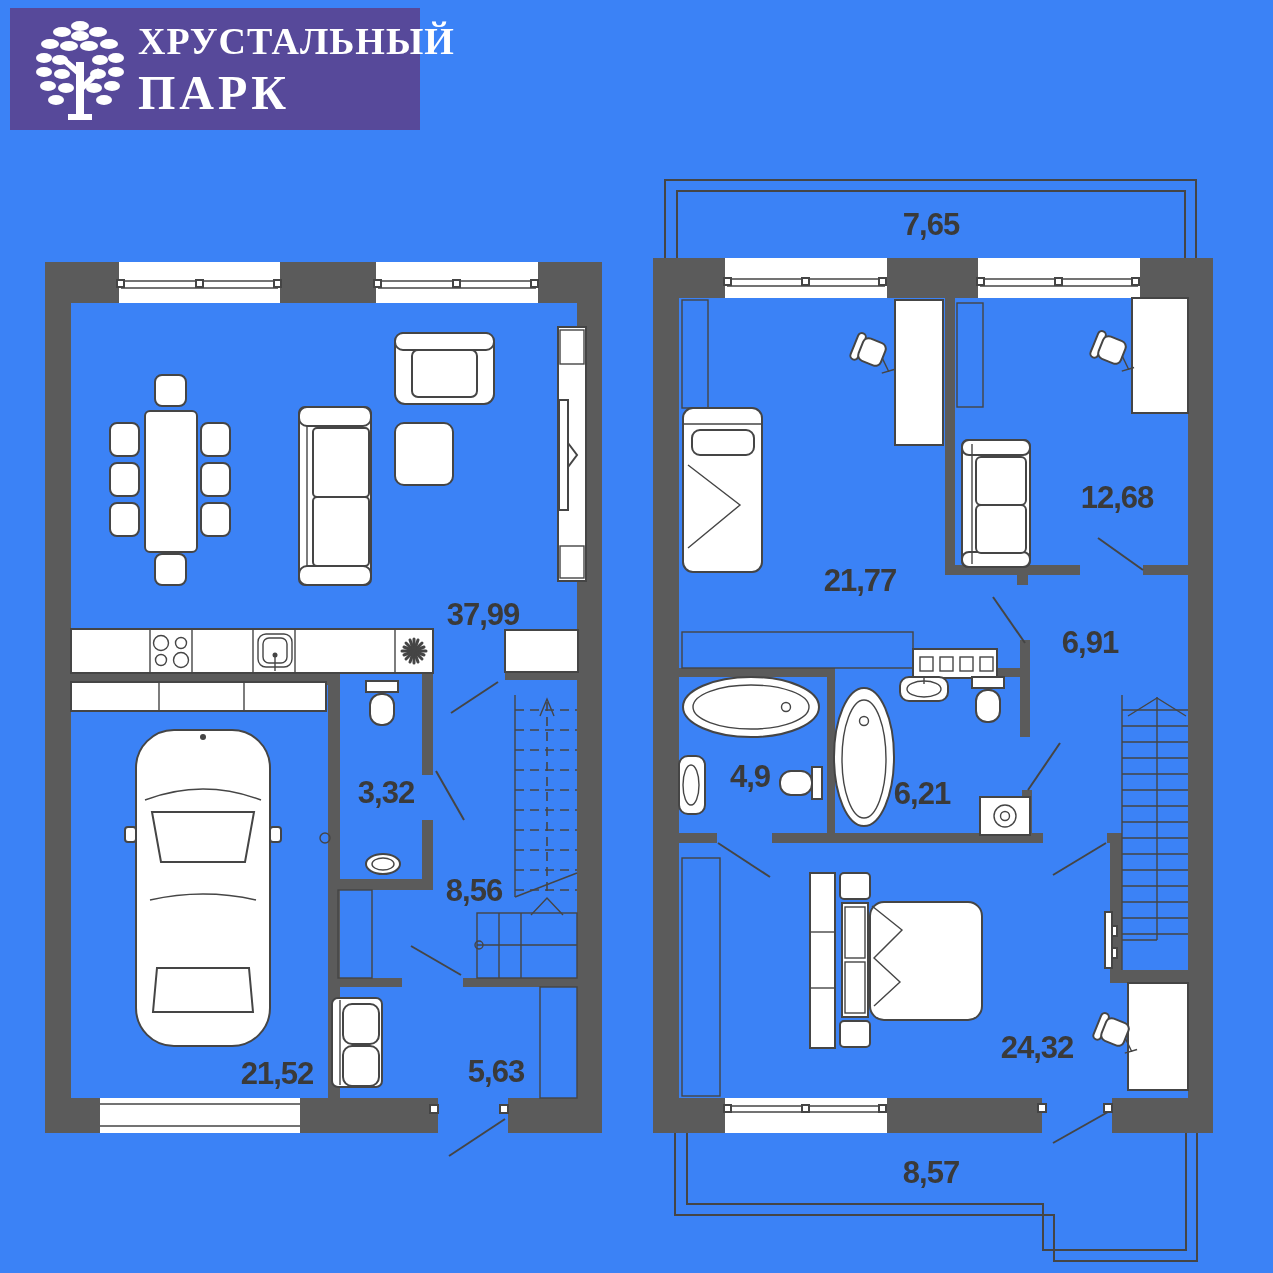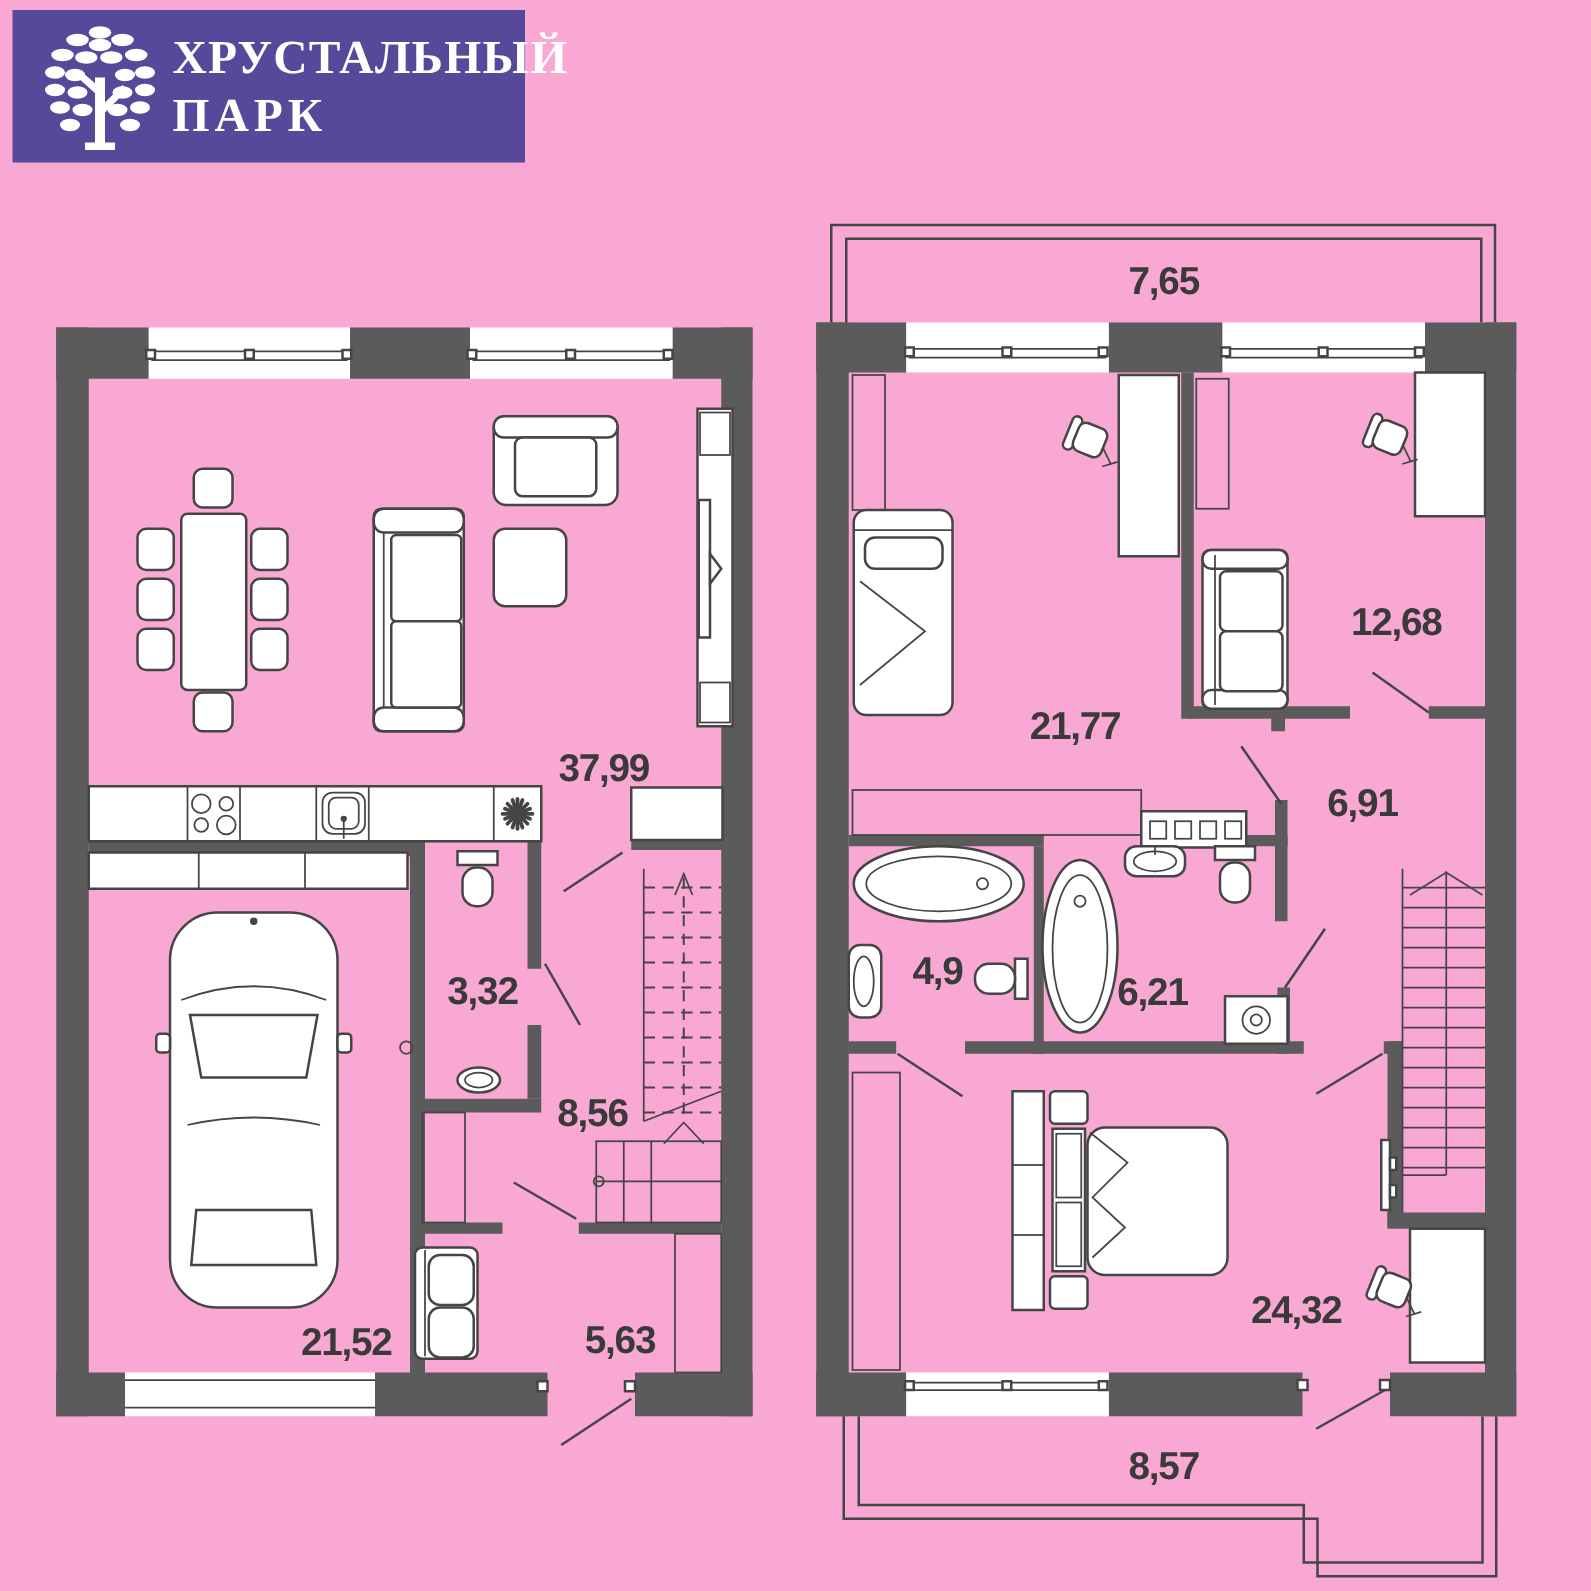--- a/index.html
+++ b/index.html
@@ -1,23 +1,23 @@
 <!DOCTYPE html>
 <html style="--brand: #57499a; --wall: #5b5b5b; --line: #454545; --label: #3a3a3a;"><head>
 <meta charset="utf-8">
 <style>
   html,body{margin:0;padding:0;background:#fff;}
-  #stage{position:relative;width:1273px;height:1273px;background:#f9a8d4;overflow:hidden;
+  #stage{position:relative;width:1273px;height:1273px;background:#3b82f6;overflow:hidden;
          font-family:"Liberation Sans",sans-serif;}
   #logo{position:absolute;left:10px;top:8px;width:410px;height:122px;background:var(--brand,#57499a);
         display:flex;align-items:center;}
   #logo .tree{width:96px;height:106px;margin-left:22px;flex:0 0 auto;}
   #logo .words{margin-left:10px;color:#fff;font-family:"Liberation Serif",serif;font-weight:700;line-height:1;}
   #logo .l1{font-size:38px;letter-spacing:1px;}
-  #logo .l2{font-size:38px;letter-spacing:4px;margin-top:9px;}
+  #logo .l2{font-size:48px;letter-spacing:4px;margin-top:9px;}
   svg .wall{fill:var(--wall,#5b5b5b);stroke:none;}
   svg .ln{stroke:var(--line,#454545);stroke-width:2;fill:none;}
   svg .thin{stroke:var(--line,#454545);stroke-width:1.4;fill:none;}
   svg .furn{fill:#ffffff;stroke:var(--line,#454545);stroke-width:2;}
   svg .dash{stroke:var(--line,#454545);stroke-width:1.6;fill:none;stroke-dasharray:9 6;}
   svg .lbl{font:700 31px "Liberation Sans",sans-serif;fill:var(--label,#3a3a3a);letter-spacing:-1px;
            text-anchor:middle;}
 </style>
 </head>
 <body>

